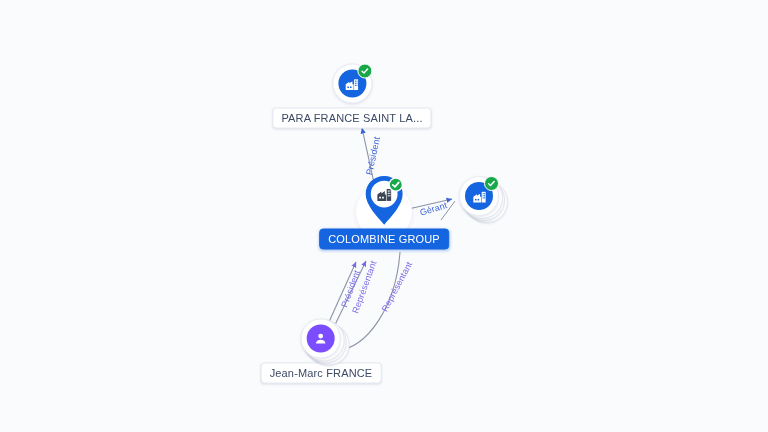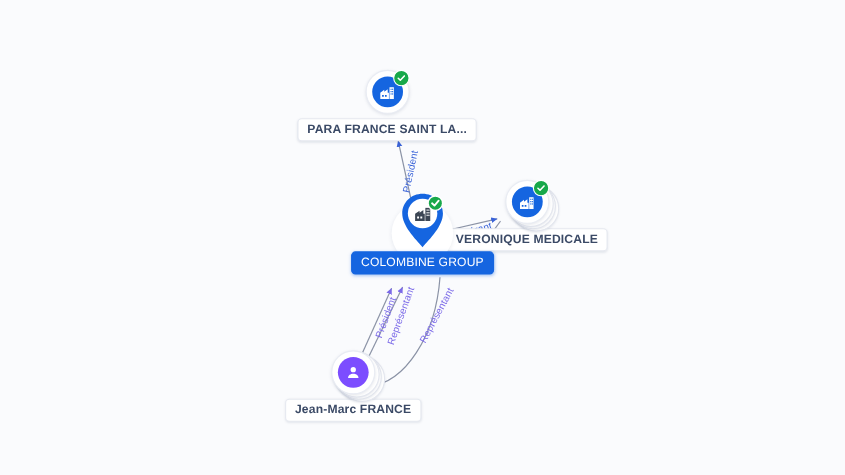--- a/index.html
+++ b/index.html
@@ -118,21 +118,20 @@
     background: #ffffff;
     border: 1px solid #e6e9f0;
     border-radius: 4px;
     padding: 3px 8px 4px 8px;
     font-size: 11px;
     line-height: 12px;
     color: #3b4a66;
     white-space: nowrap;
     box-shadow: 0 1px 2px rgba(40,55,95,0.10);
     letter-spacing: 0.15px;
-    font-weight: bold;
   }
   .label.primary {
     background: #1565e0;
     border-color: #1565e0;
     color: #ffffff;
     font-weight: 400;
     box-shadow: 0 1px 3px rgba(21,101,224,0.35);
   }
 
   
@@ -231,21 +230,20 @@
               <path fill="#1565e0" d="M9.3 15.4h2.2v2.2H9.3z"></path>
             </svg>
           </div>
           <div class="badge">
             <svg width="9" height="9" viewBox="0 0 12 12" aria-hidden="true">
               <path d="M2.2 6.2 L4.7 8.6 L9.6 3.4" fill="none" stroke="#ffffff" stroke-width="1.9" stroke-linecap="round" stroke-linejoin="round"></path>
             </svg>
           </div>
         </div>
       </div>
-      <div class="label">VERONIQUE MEDICALE</div>
     </div>
   </div>
 
   <div class="node" style="left:321px; top:351px;">
     <div class="node-inner">
       <div style="position:relative; width:40px; height:40px;">
         <div class="stack s1"></div>
         <div class="stack s2"></div>
         <div class="stack s3"></div>
         <div class="avatar">

